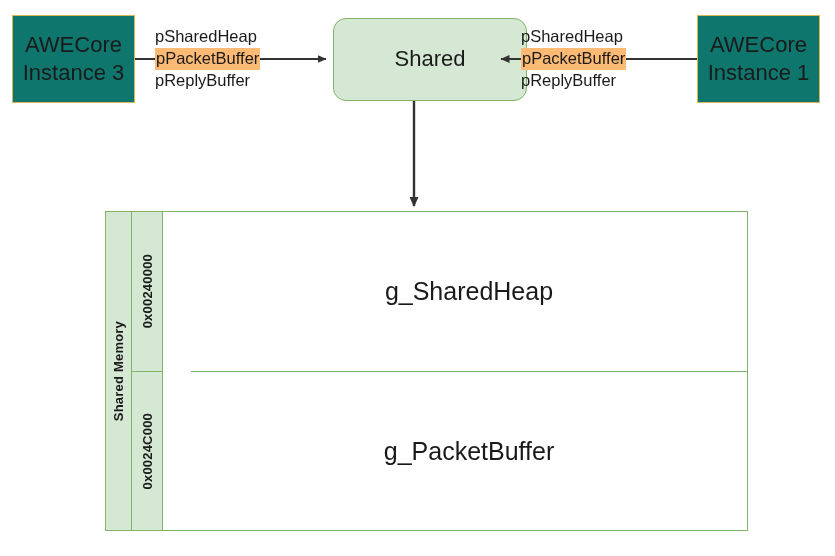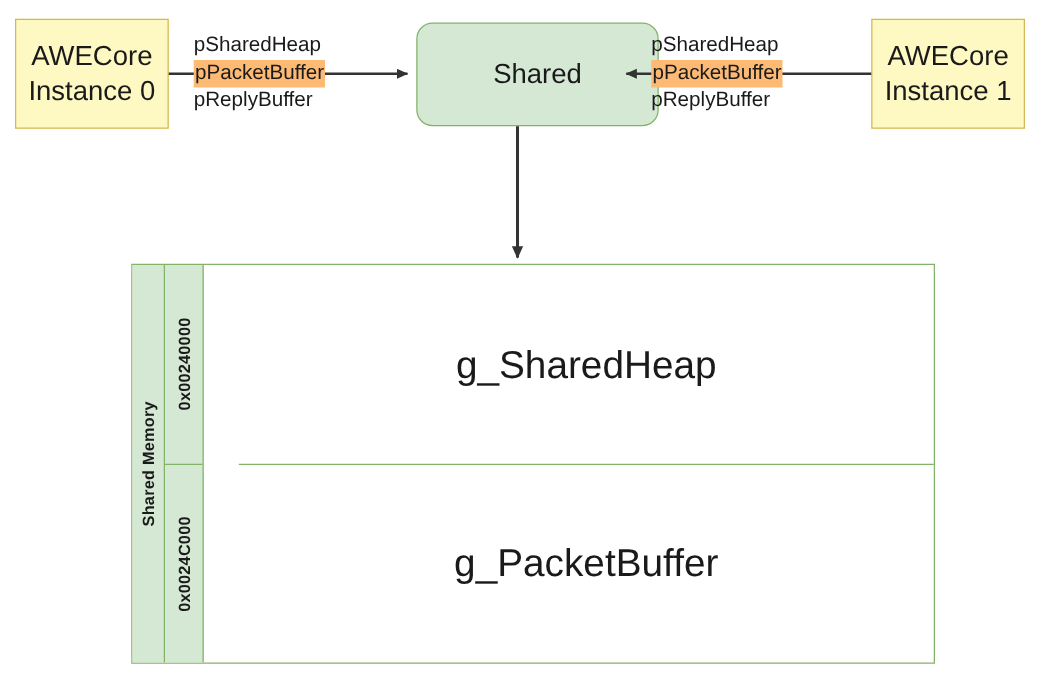--- a/index.html
+++ b/index.html
@@ -25,21 +25,21 @@
     position: absolute;
     box-sizing: border-box;
     display: flex;
     align-items: center;
     justify-content: center;
     text-align: center;
     color: #1a1a1a;
     line-height: 1.28;
   }
   .node-core {
-    background: #fef9c3;
+    background: #0f766e;
     border: 1.6px solid #d6b656;
     font-size: 22px;
   }
   .node-shared {
     background: #d5e8d4;
     border: 1.6px solid #82b366;
     border-radius: 13px;
     font-size: 22px;
   }
   .node .lines {
@@ -137,21 +137,21 @@
   .col-body {
     flex: 1 1 auto;
     display: flex;
     flex-direction: column;
   }
   .region {
     display: flex;
     align-items: center;
     justify-content: center;
     box-sizing: border-box;
-    font-size: 31px;
+    font-size: 25px;
     color: #1a1a1a;
     white-space: nowrap;
     margin-left: 28px;
   }
   .region.top { height: 160px; flex: 0 0 160px; border-bottom: 1.5px solid #82b366; }
   .region.bot { flex: 1 1 auto; }
 </style>
 </head>
 <body>
 
@@ -173,21 +173,21 @@
     <line x1="135" y1="59" x2="326" y2="59" stroke="#333333" stroke-width="2.1" marker-end="url(#arrowR)"></line>
 
     <line x1="697" y1="59" x2="501" y2="59" stroke="#333333" stroke-width="2.1" marker-end="url(#arrowL)"></line>
 
     <line x1="414" y1="101" x2="414" y2="206" stroke="#333333" stroke-width="2.4" marker-end="url(#arrowD)"></line>
   </svg>
 
   <div class="node node-core" style="left:12px; top:15px; width:123px; height:88px;">
     <span class="lines">
       <span>AWECore</span>
-      <span>Instance 0</span>
+      <span>Instance 3</span>
     </span>
   </div>
 
   <div class="node node-shared" style="left:333px; top:18px; width:194px; height:83px;">
     <span class="lines">
       <span>Shared</span>
     </span>
   </div>
 
   <div class="node node-core" style="left:697px; top:15px; width:123px; height:88px;">

